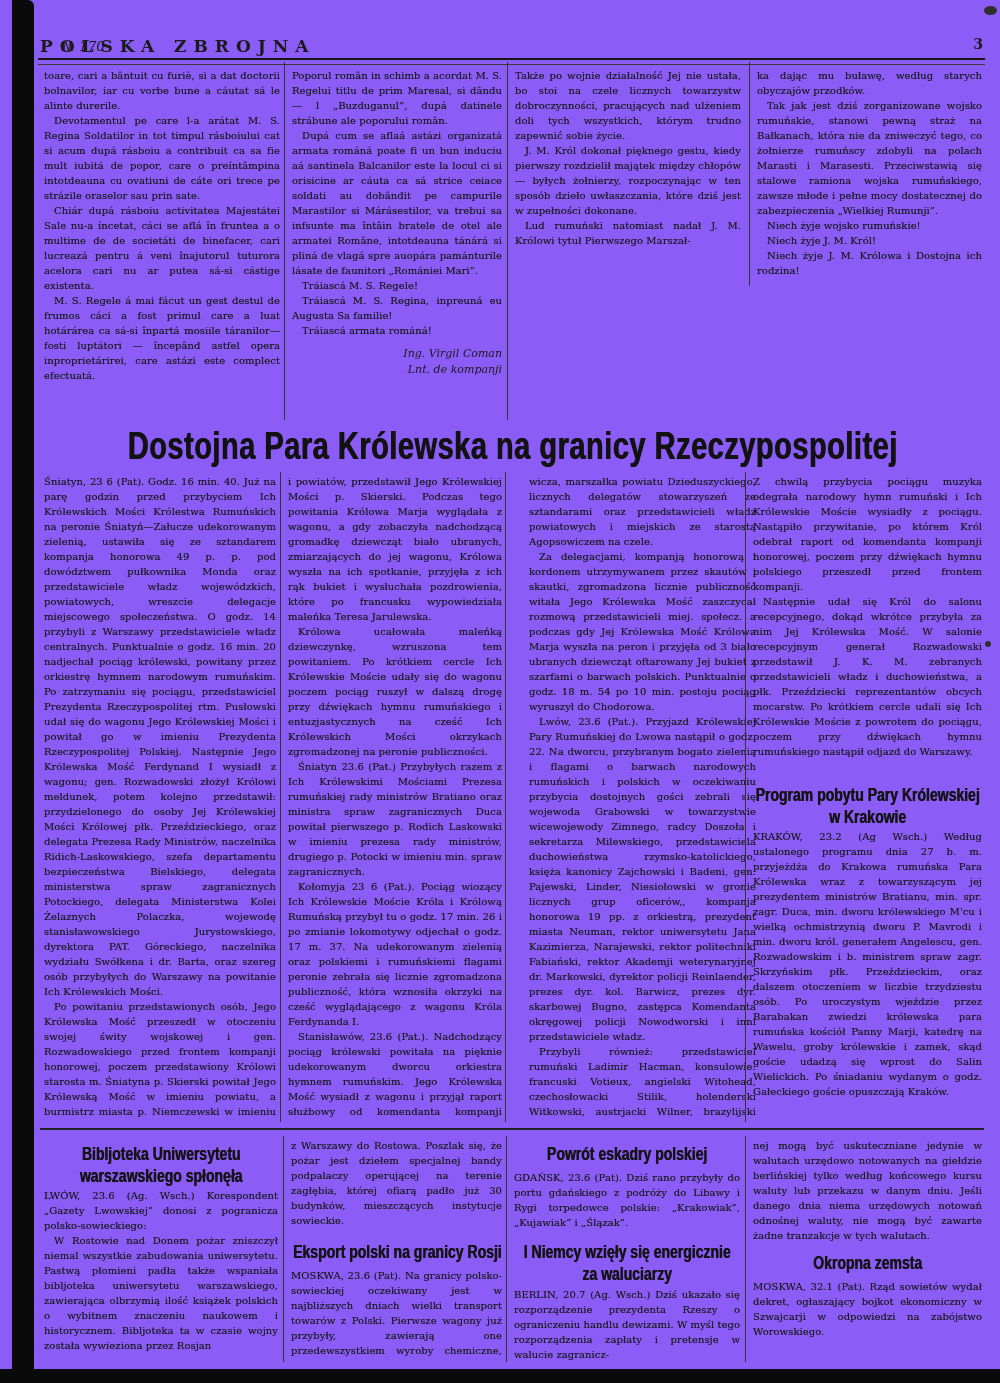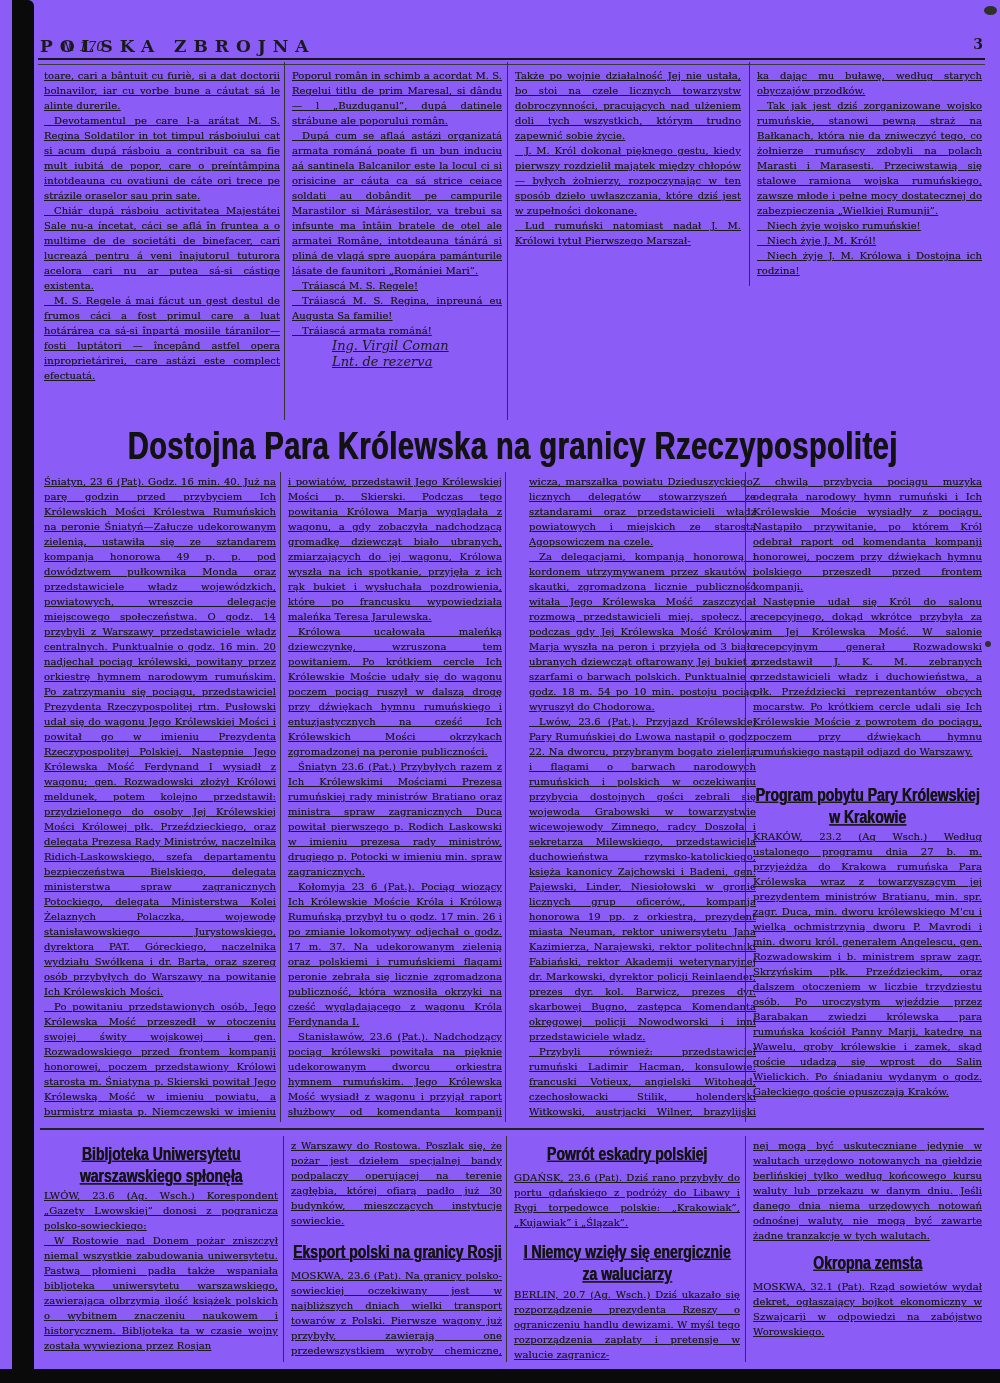--- a/index.html
+++ b/index.html
@@ -12,25 +12,25 @@
   .speck{background:#2f2f2c;border-radius:50%;}
   
   .masthead{left:40px;top:36px;width:945px;height:20px;font-size:13.5px;}
   .issue{position:absolute;left:22px;top:2px;font-style:italic;}
   .np-title{position:absolute;left:0;right:0;top:0;font-weight:700;font-size:17px;letter-spacing:7px;}
   .pgno{position:absolute;right:2px;top:0;font-weight:700;font-size:14px;}
   .head-rule{left:38px;top:58px;width:947px;height:4px;border-top:2px solid #161616;border-bottom:1px solid #3a3a38;}
   
   .body-text{font-size:10px;line-height:15px;text-align:justify;white-space:pre-line;letter-spacing:.05px;
              text-shadow:0 0 .4px rgba(20,20,20,.55);}
-  .col{overflow:hidden;text-decoration:underline;}
+  .col{overflow:hidden;}
   .vrule{width:1px;background:#33332f;}
   .hrule{height:2px;background:#22221f;}
   
-  .signature{text-align:left;font-style:italic;font-size:13px;line-height:16px;padding-left:40px;}
+  .signature{margin-top:8px;text-align:right;font-style:italic;font-size:11px;line-height:16px;padding-left:40px;}
   
   .notice-box{left:512px;top:290px;width:470px;height:114px;border-top:5px solid #141414;border-bottom:5px solid #141414;
               display:flex;align-items:center;justify-content:center;box-sizing:border-box;}
   .notice-text{font-family:"Liberation Sans",sans-serif;font-weight:700;font-size:23px;line-height:1.55;
                text-align:center;letter-spacing:1px;word-spacing:5px;color:#161616;transform:scaleY(1.05);
                text-shadow:.5px 0 0 currentColor;}
   
   .main-head{left:40px;top:424px;width:945px;text-align:center;font-family:"Liberation Sans",sans-serif;
              font-weight:700;font-size:29px;letter-spacing:.5px;color:#121212;transform:scaleY(1.35);
              transform-origin:top center;text-shadow:.7px 0 0 currentColor;}
@@ -64,21 +64,21 @@
   <div class="abs vrule" style="left:284px;top:62px;height:358px;"></div>
 
   <section class="abs col" style="left:292px;top:68px;width:210px;height:352px;">
     <div class="body-text">Poporul român in schimb a acordat M. S. Regelui titlu de prim Maresal, si dându — l „Buzduganul”, dupá datinele strábune ale poporului român.
   Dupá cum se aflaá astázi organizatá armata románá poate fi un bun induciu aá santinela Balcanilor este la locul ci si orisicine ar cáuta ca sá strice ceiace soldati au dobândit pe campurile Marastilor si Márásestilor, va trebui sa infsunte ma întâin bratele de otel ale armatei Române, intotdeauna tánárá si pliná de vlagá spre auopára pamánturile lásate de faunitori „Romániei Mari”.
   Tráiascá M. S. Regele!
   Tráiascá M. S. Regina, inpreuná eu Augusta Sa familie!
   Tráiascá armata románá!</div>
     <div class="signature">
       <div>Ing. Virgil Coman</div>
-      <div>Lnt. de rezerva</div>
+      <div>Lnt. de kompanji</div>
     </div>
   </section>
 
   <div class="abs vrule" style="left:507px;top:62px;height:358px;"></div>
 
   <section class="abs col body-text" style="left:515px;top:68px;width:226px;height:218px;">Także po wojnie działalność Jej nie ustała, bo stoi na czele licznych towarzystw dobroczynności, pracujących nad ulżeniem doli tych wszystkich, którym trudno zapewnić sobie życie.
   J. M. Król dokonał pięknego gestu, kiedy pierwszy rozdzielił majątek między chłopów — byłych żołnierzy, rozpoczynając w ten sposób dzieło uwłaszczania, które dziś jest w zupełności dokonane.
   Lud rumuński natomiast nadał J. M. Królowi tytuł Pierwszego Marszał-</section>
 
   <div class="abs vrule" style="left:749px;top:62px;height:224px;"></div>

